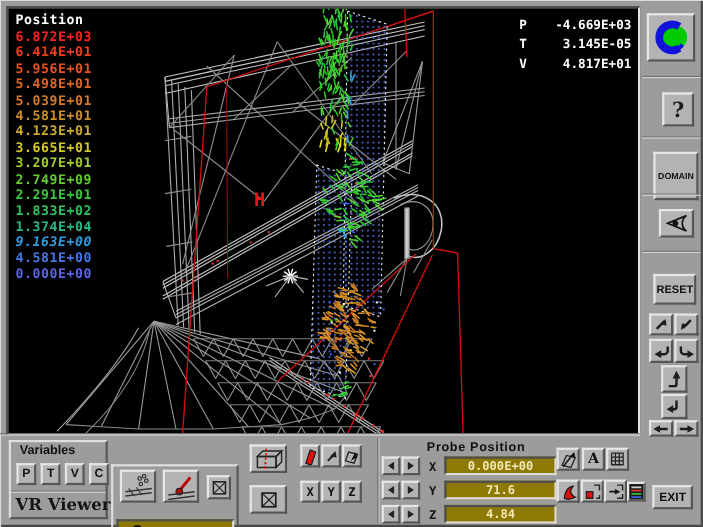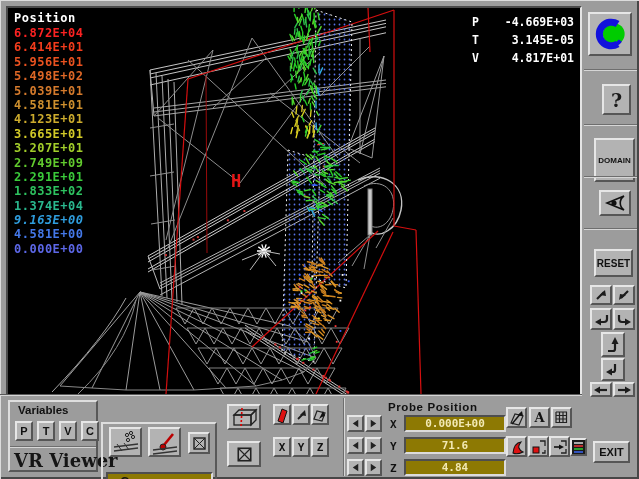--- a/index.html
+++ b/index.html
@@ -686,24 +686,24 @@
         <circle cx="256" cy="243" r="2.2" fill="#fff"></circle>
         <line x1="234" y1="252" x2="256" y2="243" stroke="#bbb" stroke-width="1"></line>
         <line x1="242" y1="262" x2="256" y2="243" stroke="#bbb" stroke-width="1"></line>
         <line x1="268" y1="258" x2="256" y2="243" stroke="#bbb" stroke-width="1"></line>
         <line x1="272" y1="246" x2="256" y2="243" stroke="#bbb" stroke-width="1"></line>
         <text x="223" y="179" fill="#e51515" font-size="17" font-weight="bold" font-family="&quot;DejaVu Sans Mono&quot;, monospace">H</text>
       </svg>
     <div class="legend">
       <div class="lg-title">Position</div>
       <div id="legend-rows">
-          <div class="lg-row" style="color: rgb(252, 34, 34);">6.872E+04</div>
+          <div class="lg-row" style="color: rgb(252, 34, 34);">6.872E+03</div>
           <div class="lg-row" style="color: rgb(244, 60, 28);">6.414E+01</div>
           <div class="lg-row" style="color: rgb(234, 82, 32);">5.956E+01</div>
-          <div class="lg-row" style="color: rgb(222, 103, 38);">5.498E+02</div>
+          <div class="lg-row" style="color: rgb(222, 103, 38);">5.498E+01</div>
           <div class="lg-row" style="color: rgb(212, 122, 44);">5.039E+01</div>
           <div class="lg-row" style="color: rgb(205, 143, 46);">4.581E+01</div>
           <div class="lg-row" style="color: rgb(204, 171, 45);">4.123E+01</div>
           <div class="lg-row" style="color: rgb(211, 202, 40);">3.665E+01</div>
           <div class="lg-row" style="color: rgb(162, 205, 42);">3.207E+01</div>
           <div class="lg-row" style="color: rgb(98, 203, 46);">2.749E+09</div>
           <div class="lg-row" style="color: rgb(58, 202, 58);">2.291E+01</div>
           <div class="lg-row" style="color: rgb(46, 195, 96);">1.833E+02</div>
           <div class="lg-row" style="color: rgb(42, 184, 142);">1.374E+04</div>
           <div class="lg-row" style="color: rgb(47, 157, 221); font-style: italic;">9.163E+00</div>
@@ -818,21 +818,21 @@
     <div class="btn" style="left:27px;top:19px;width:18px;height:20px;">
         <span class="lbl" style="font-size:11px;">T</span>
       </div>
     <div class="btn" style="left:49px;top:19px;width:18px;height:20px;">
         <span class="lbl" style="font-size:11px;">V</span>
       </div>
     <div class="btn" style="left:71px;top:19px;width:18px;height:20px;">
         <span class="lbl" style="font-size:11px;">C</span>
       </div>
     <div class="ingroove" style="position:absolute;left:0;top:44px;width:86px;"></div>
-    <div class="serif" style="position:absolute;left:4px;top:48px;font-size:18px;font-weight:bold;color:#151515;white-space:nowrap;">VR Viewer</div>
+    <div class="serif" style="position:absolute;left:4px;top:48px;font-size:15px;font-weight:bold;color:#151515;white-space:nowrap;">VR Viewer</div>
   </div>
 
   <div class="groupbox" style="left:101px;top:422px;width:116px;height:71px;">
     <div class="btn" style="left:6px;top:3px;width:33px;height:30px;">
       <svg width="28" height="25" viewBox="0 0 28 25">
         <circle cx="15" cy="5" r="1.6" fill="none" stroke="#222"></circle>
           <circle cx="19" cy="3" r="1.6" fill="none" stroke="#222"></circle>
         <circle cx="21" cy="7" r="1.6" fill="none" stroke="#222"></circle>
           <circle cx="16" cy="10" r="1.6" fill="none" stroke="#222"></circle>
         <line x1="2" y1="17" x2="26" y2="14" stroke="#333" stroke-width="1.4"></line>

